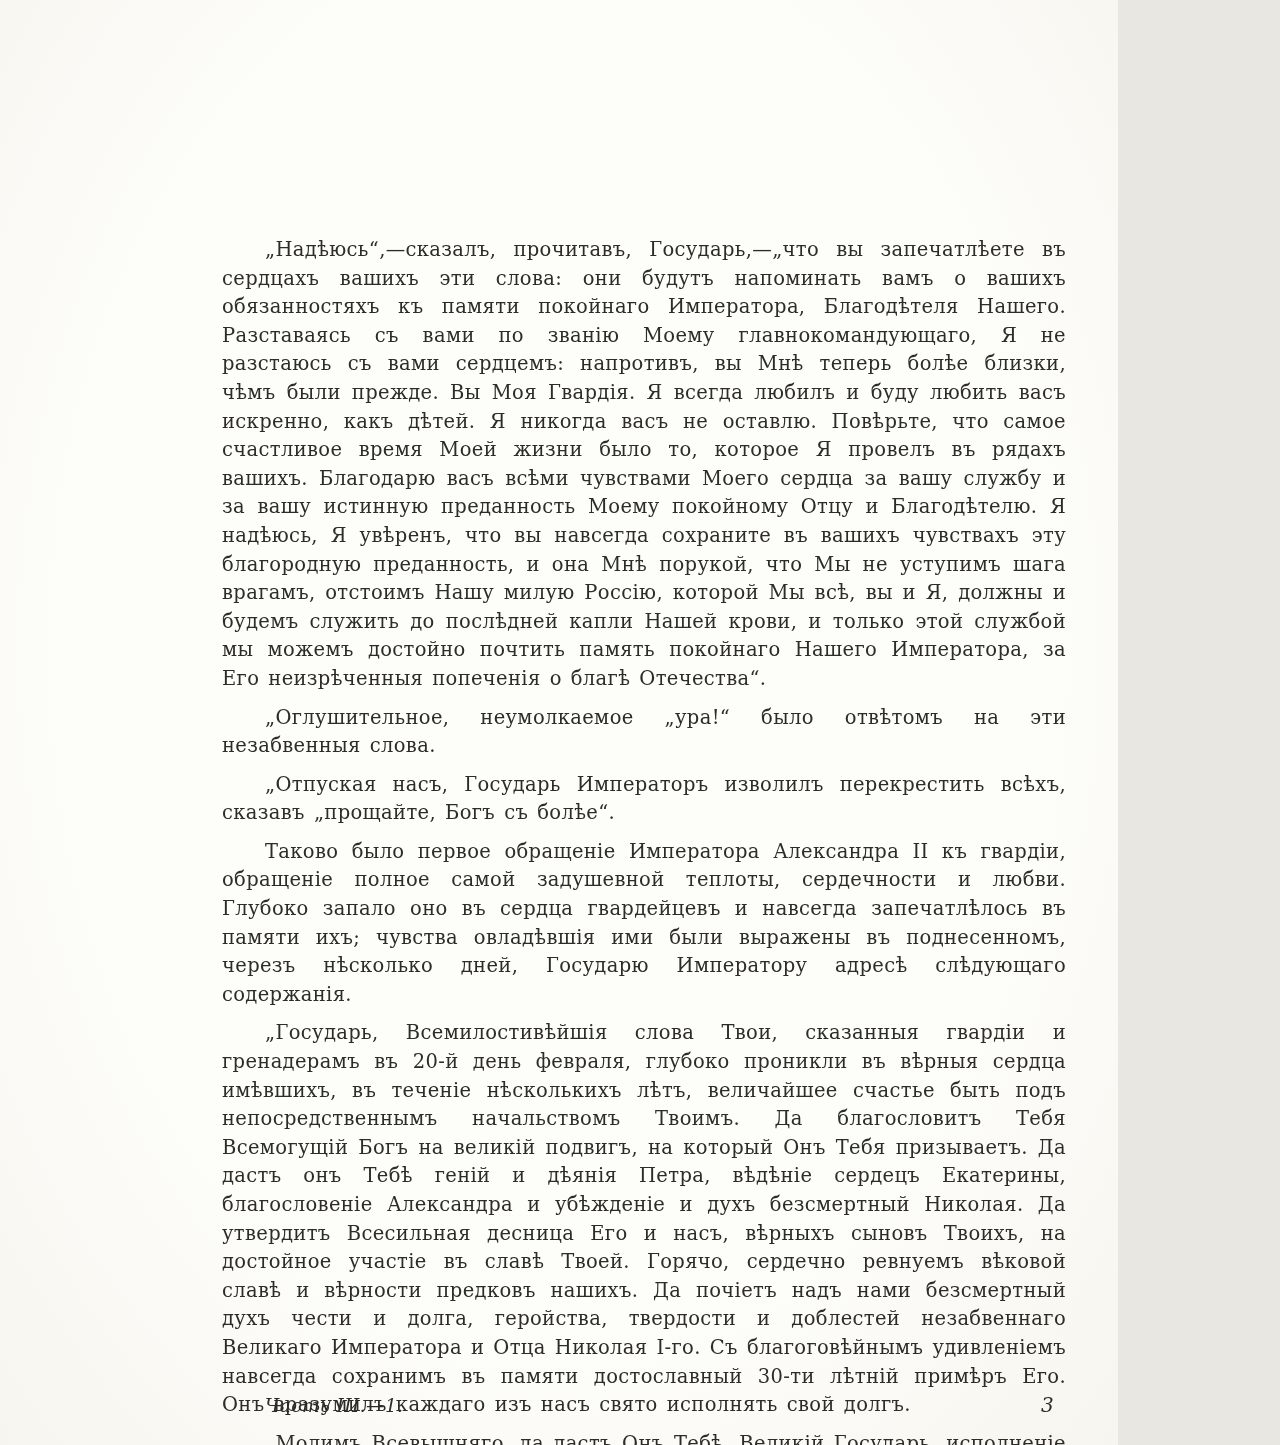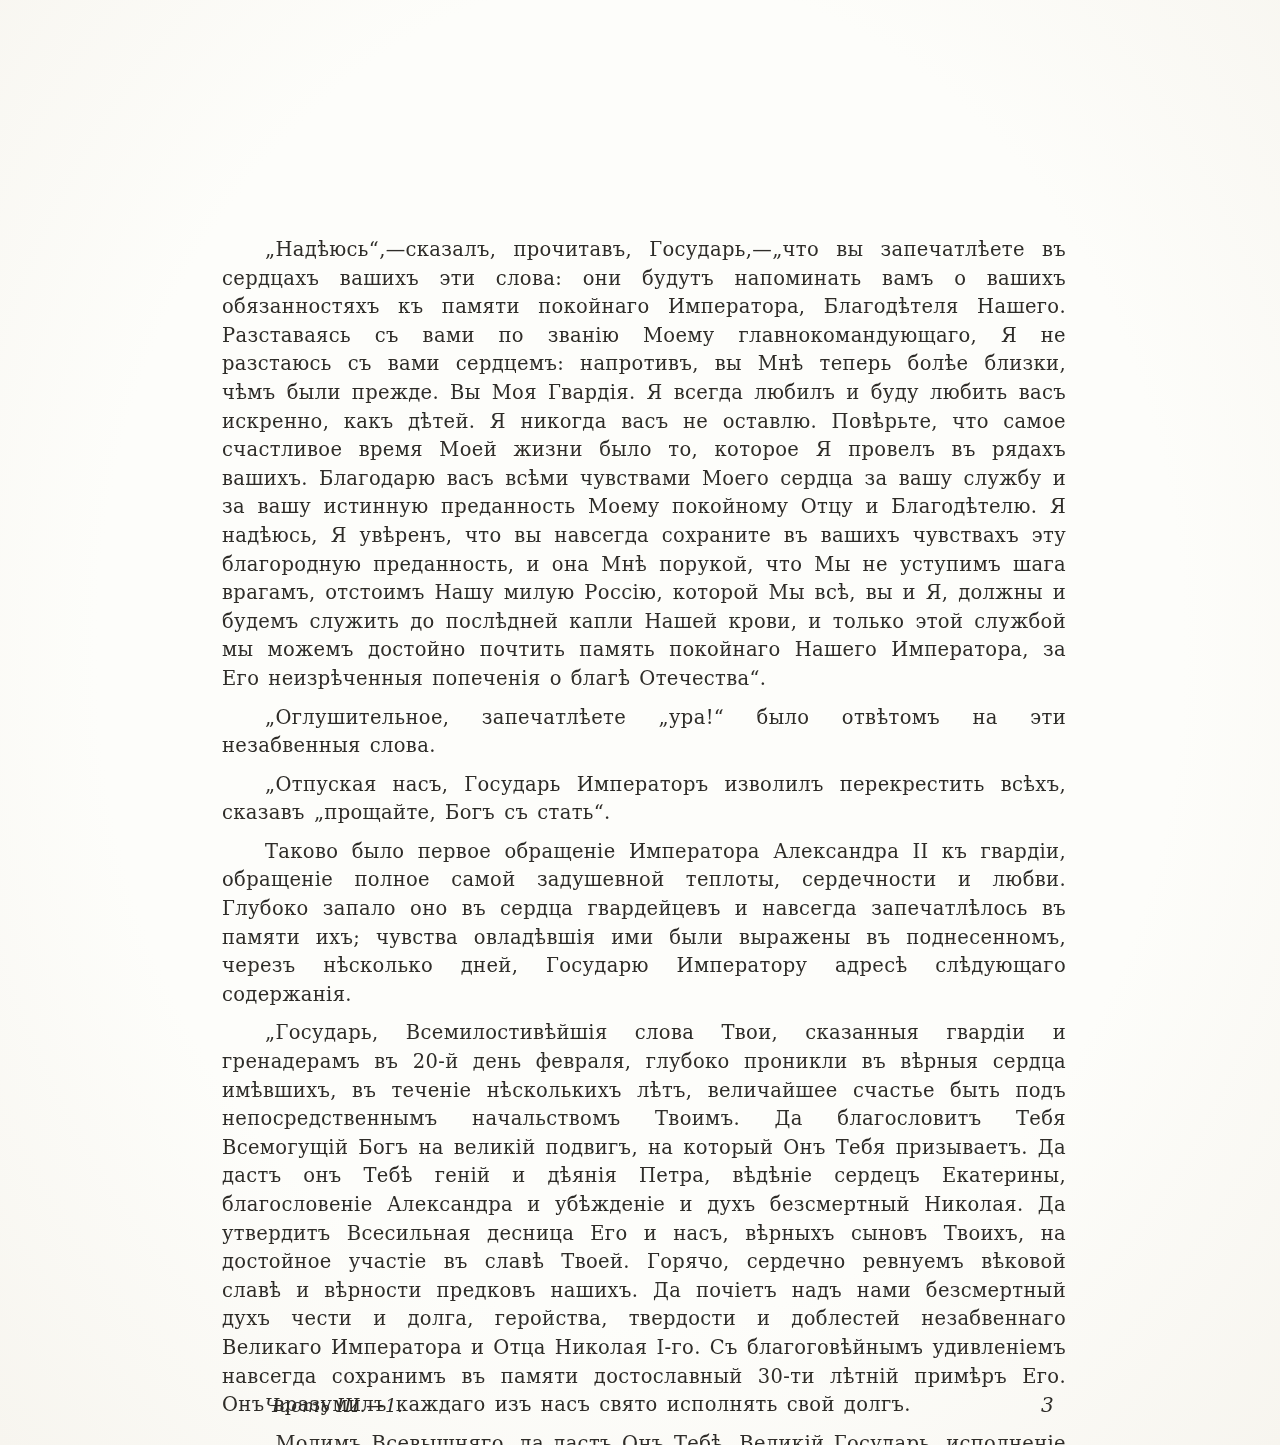--- a/index.html
+++ b/index.html
@@ -7,21 +7,21 @@
     padding: 0;
   }
   body {
     width: 1280px;
     height: 1445px;
     background: #e9e7e2;
     font-family: "DejaVu Serif", "Liberation Serif", serif;
   }
   .page {
     position: relative;
-    width: 1280px;
+    width: 1118px;
     height: 1445px;
     background: #fcfbf7;
     background-image: radial-gradient(ellipse at 50% 45%, #fdfdfa 60%, #f7f5ef 100%);
     color: #2e2c28;
     overflow: hidden;
     box-sizing: border-box;
   }
   .text-block {
     position: absolute;
     left: 222px;
@@ -62,22 +62,22 @@
     font-size: 20px;
   }
 </style>
 </head>
 <body>
 
 <div class="page">
 
   <main class="text-block">
     <p class="para">„Надѣюсь“,—сказалъ, прочитавъ, Государь,—„что вы запечатлѣете въ сердцахъ вашихъ эти слова: они будутъ напоминать вамъ о вашихъ обязанностяхъ къ памяти покойнаго Императора, Благодѣтеля Нашего. Разставаясь съ вами по званію Моему главнокомандующаго, Я не разстаюсь съ вами сердцемъ: напротивъ, вы Мнѣ теперь болѣе близки, чѣмъ были прежде. Вы Моя Гвардія. Я всегда любилъ и буду любить васъ искренно, какъ дѣтей. Я никогда васъ не оставлю. Повѣрьте, что самое счастливое время Моей жизни было то, которое Я провелъ въ рядахъ вашихъ. Благодарю васъ всѣми чувствами Моего сердца за вашу службу и за вашу истинную преданность Моему покойному Отцу и Благодѣтелю. Я надѣюсь, Я увѣренъ, что вы навсегда сохраните въ вашихъ чувствахъ эту благородную преданность, и она Мнѣ порукой, что Мы не уступимъ шага врагамъ, отстоимъ Нашу милую Россію, которой Мы всѣ, вы и Я, должны и будемъ служить до послѣдней капли Нашей крови, и только этой службой мы можемъ достойно почтить память покойнаго Нашего Императора, за Его неизрѣченныя попеченія о благѣ Отечества“.</p>
-    <p class="para">„Оглушительное, запечатлѣете „ура!“ было отвѣтомъ на эти незабвенныя слова.</p>
-    <p class="para">„Отпуская насъ, Государь Императоръ изволилъ перекрестить всѣхъ, сказавъ „прощайте, Богъ съ стать“.</p>
+    <p class="para">„Оглушительное, неумолкаемое „ура!“ было отвѣтомъ на эти незабвенныя слова.</p>
+    <p class="para">„Отпуская насъ, Государь Императоръ изволилъ перекрестить всѣхъ, сказавъ „прощайте, Богъ съ болѣе“.</p>
     <p class="para">Таково было первое обращеніе Императора Александра II къ гвардіи, обращеніе полное самой задушевной теплоты, сердечности и любви. Глубоко запало оно въ сердца гвардейцевъ и навсегда запечатлѣлось въ памяти ихъ; чувства овладѣвшія ими были выражены въ поднесенномъ, черезъ нѣсколько дней, Государю Императору адресѣ слѣдующаго содержанія.</p>
     <p class="para">„Государь, Всемилостивѣйшія слова Твои, сказанныя гвардіи и гренадерамъ въ 20-й день февраля, глубоко проникли въ вѣрныя сердца имѣвшихъ, въ теченіе нѣсколькихъ лѣтъ, величайшее счастье быть подъ непосредственнымъ начальствомъ Твоимъ. Да благословитъ Тебя Всемогущій Богъ на великій подвигъ, на который Онъ Тебя призываетъ. Да дастъ онъ Тебѣ геній и дѣянія Петра, вѣдѣніе сердецъ Екатерины, благословеніе Александра и убѣжденіе и духъ безсмертный Николая. Да утвердитъ Всесильная десница Его и насъ, вѣрныхъ сыновъ Твоихъ, на достойное участіе въ славѣ Твоей. Горячо, сердечно ревнуемъ вѣковой славѣ и вѣрности предковъ нашихъ. Да почіетъ надъ нами безсмертный духъ чести и долга, геройства, твердости и доблестей незабвеннаго Великаго Императора и Отца Николая I-го. Съ благоговѣйнымъ удивленіемъ навсегда сохранимъ въ памяти достославный 30-ти лѣтній примѣръ Его. Онъ вразумилъ каждаго изъ насъ свято исполнять свой долгъ.</p>
     <p class="para">„Молимъ Всевышняго, да дастъ Онъ Тебѣ, Великій Государь, исполненіе желаній сердца Твоего. Люби насъ, какъ любилъ Державный Отецъ Твой. Горимъ усердіемъ заслужить любовь Твою, Государь, какъ уже имѣли счастье заслужить милость Твою, начальника и благодѣтеля. Мы Твоя гвардія. Не уступимъ шагу врагамъ. Укажи, гдѣ стать грудью за Тебя и Отечество и да поможетъ намъ Всемогущій Богъ кровію и смертію запечатлѣть вѣру и вѣрность нашу“.</p>
 
   </main>
 
   <footer class="footer">
     <span class="footer-left">Часть III.—1.</span>
     <span class="footer-right">3</span>
   </footer>

